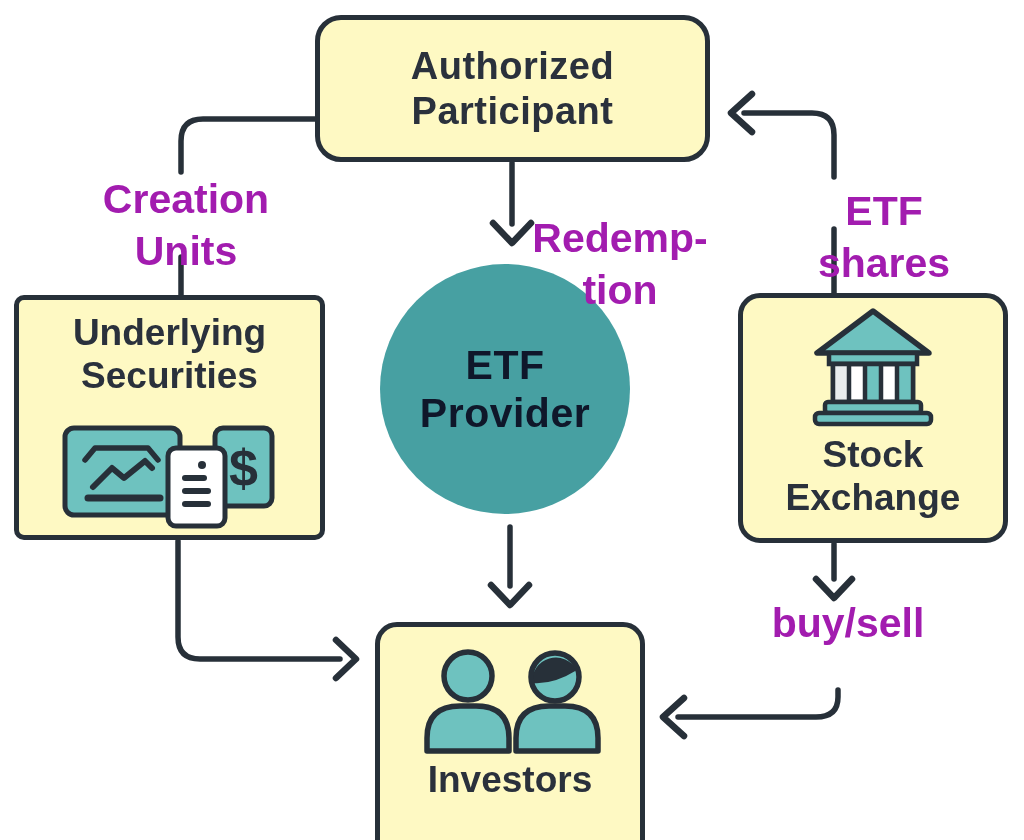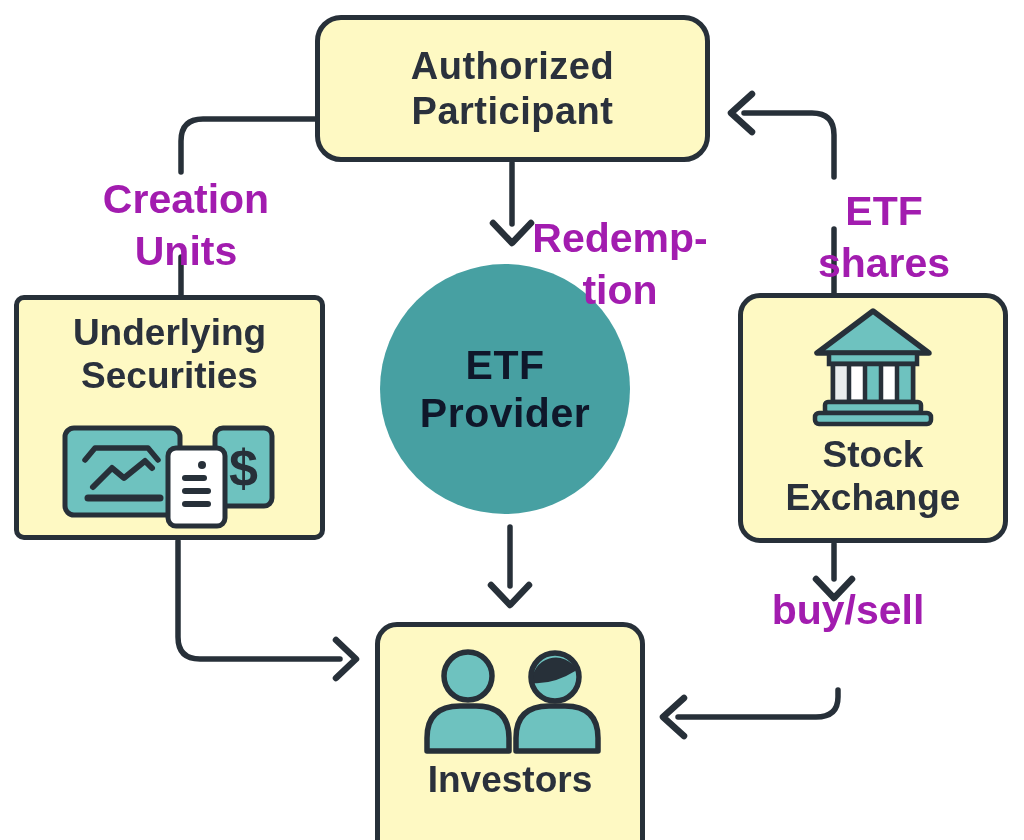--- a/index.html
+++ b/index.html
@@ -35,21 +35,21 @@
   .us-icons     { left:39px;  top:116px; }
   .bank-icon-sv { left:69px;  top:8px;   }
   .people-icon  { left:40px;  top:18px;  }
 
   .elabel { position:absolute; z-index:2; font-weight:700; font-size:41px;
             text-align:center; line-height:1.26; color:#a21caf; }
   .l-creation   { left:86px;  top:174px; width:200px; }
   .l-redemp-top { left:520px; top:186px; width:200px;margin-top:27px; }
   .l-etfshares  { left:784px; top:186px; width:200px; }
   .l-redemp-bot { left:104px; top:670px; width:220px; }
-  .l-buysell    { left:733px; top:585px; width:230px; }
+  .l-buysell    { left:733px; top:598px; width:230px; }
 </style>
 </head>
 <body>
 
 <div class="canvas">
 
   <svg class="connectors" width="1024" height="840" viewBox="0 0 1024 840" aria-hidden="true">
     <g>
       <path class="edge" d="M316,119 L203,119 Q181,119 181,141 L181,172"></path>
       <path class="edge" d="M181,257 L181,296"></path>

